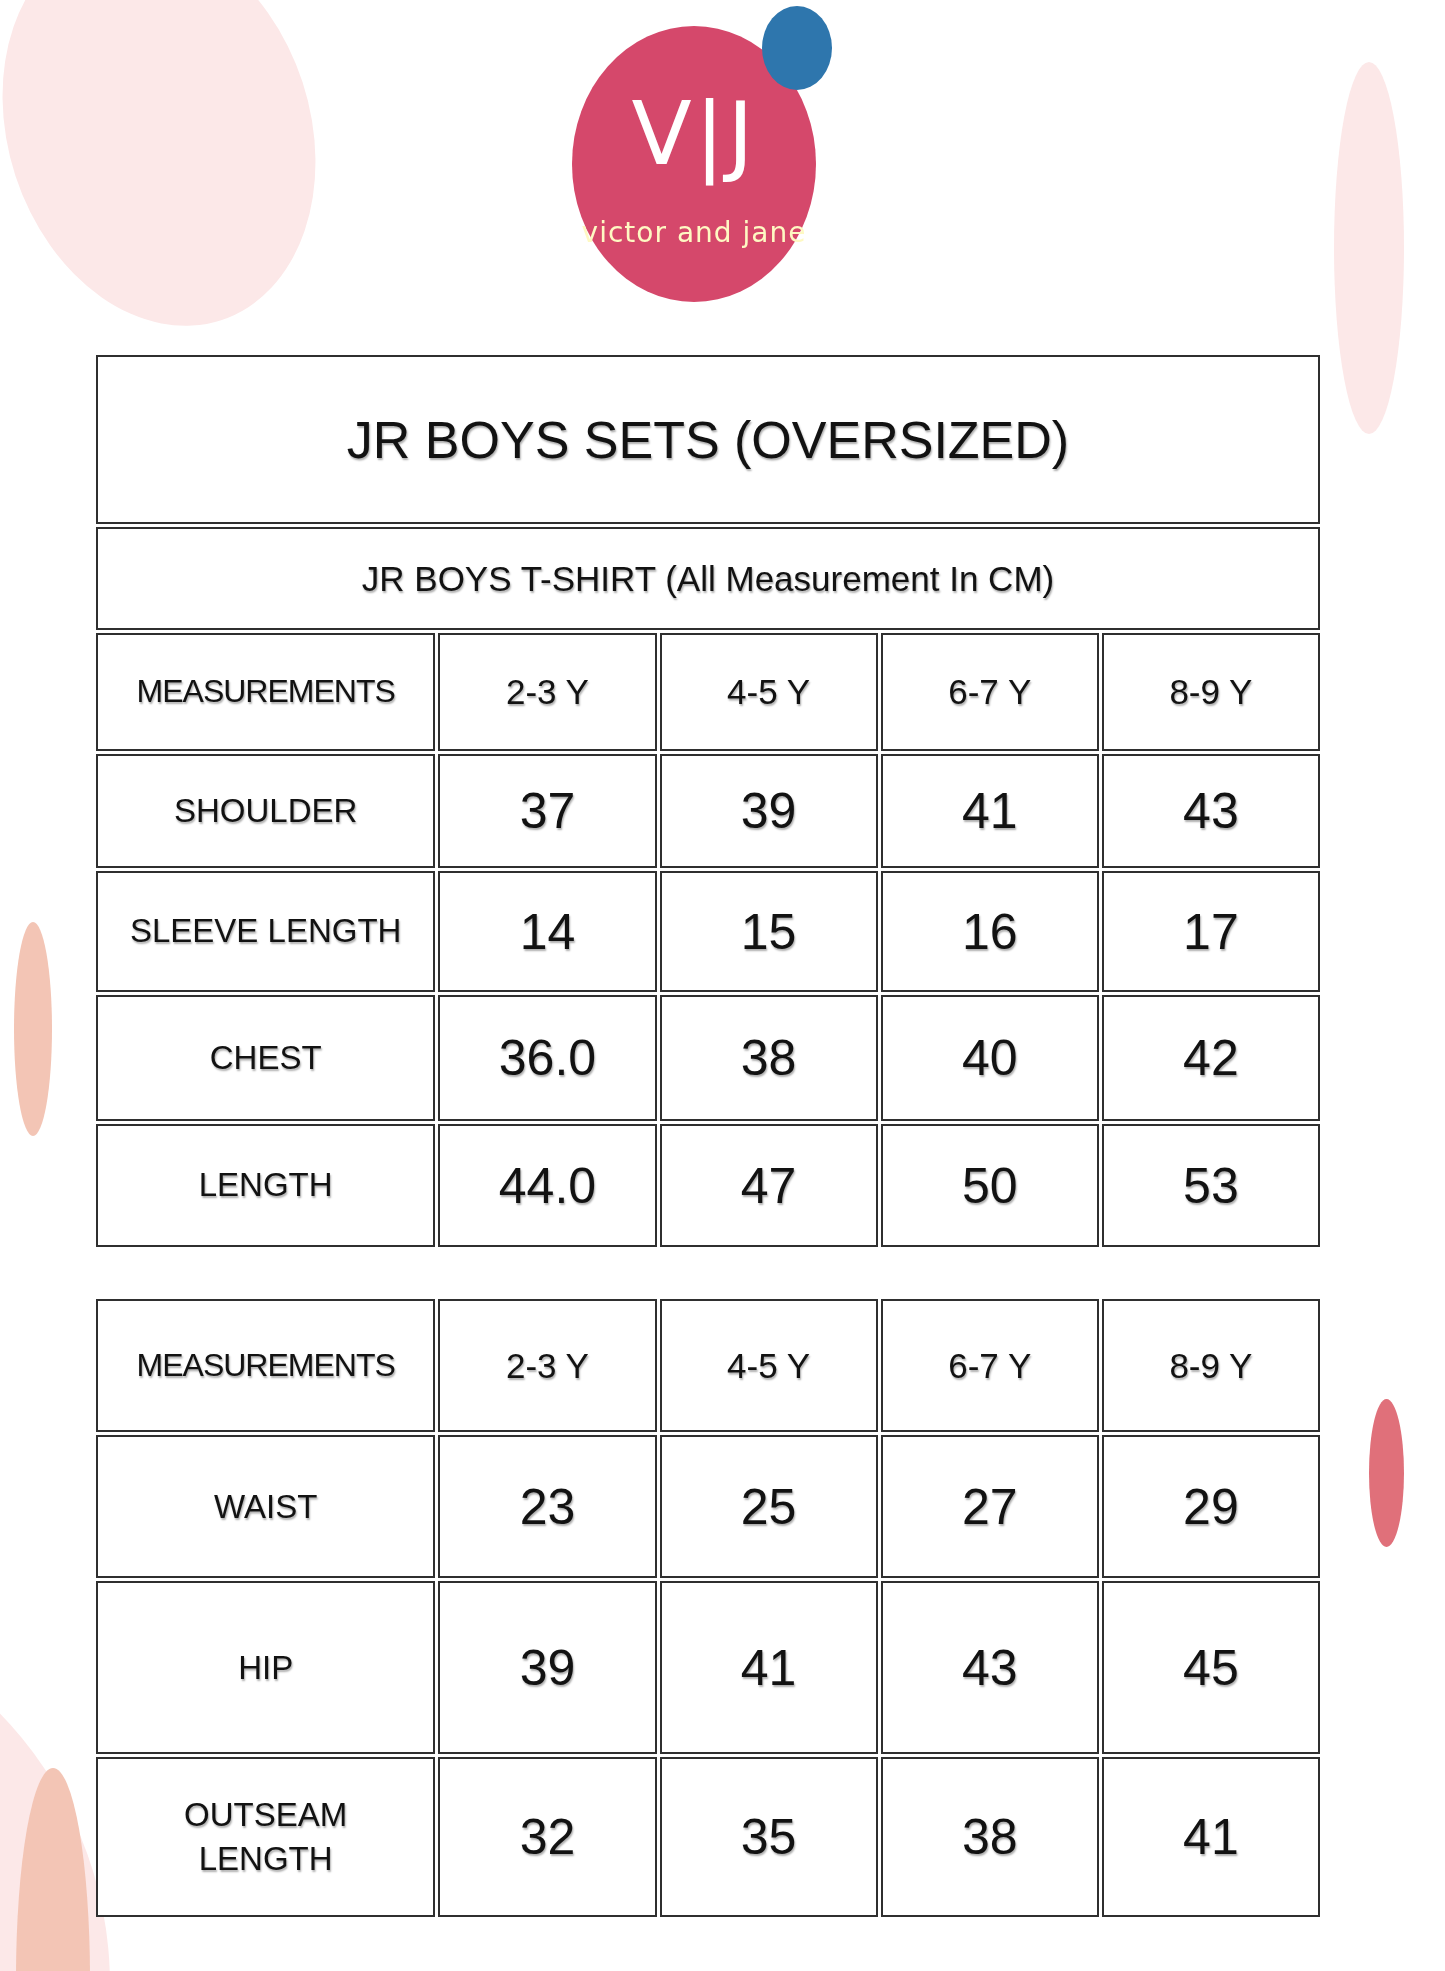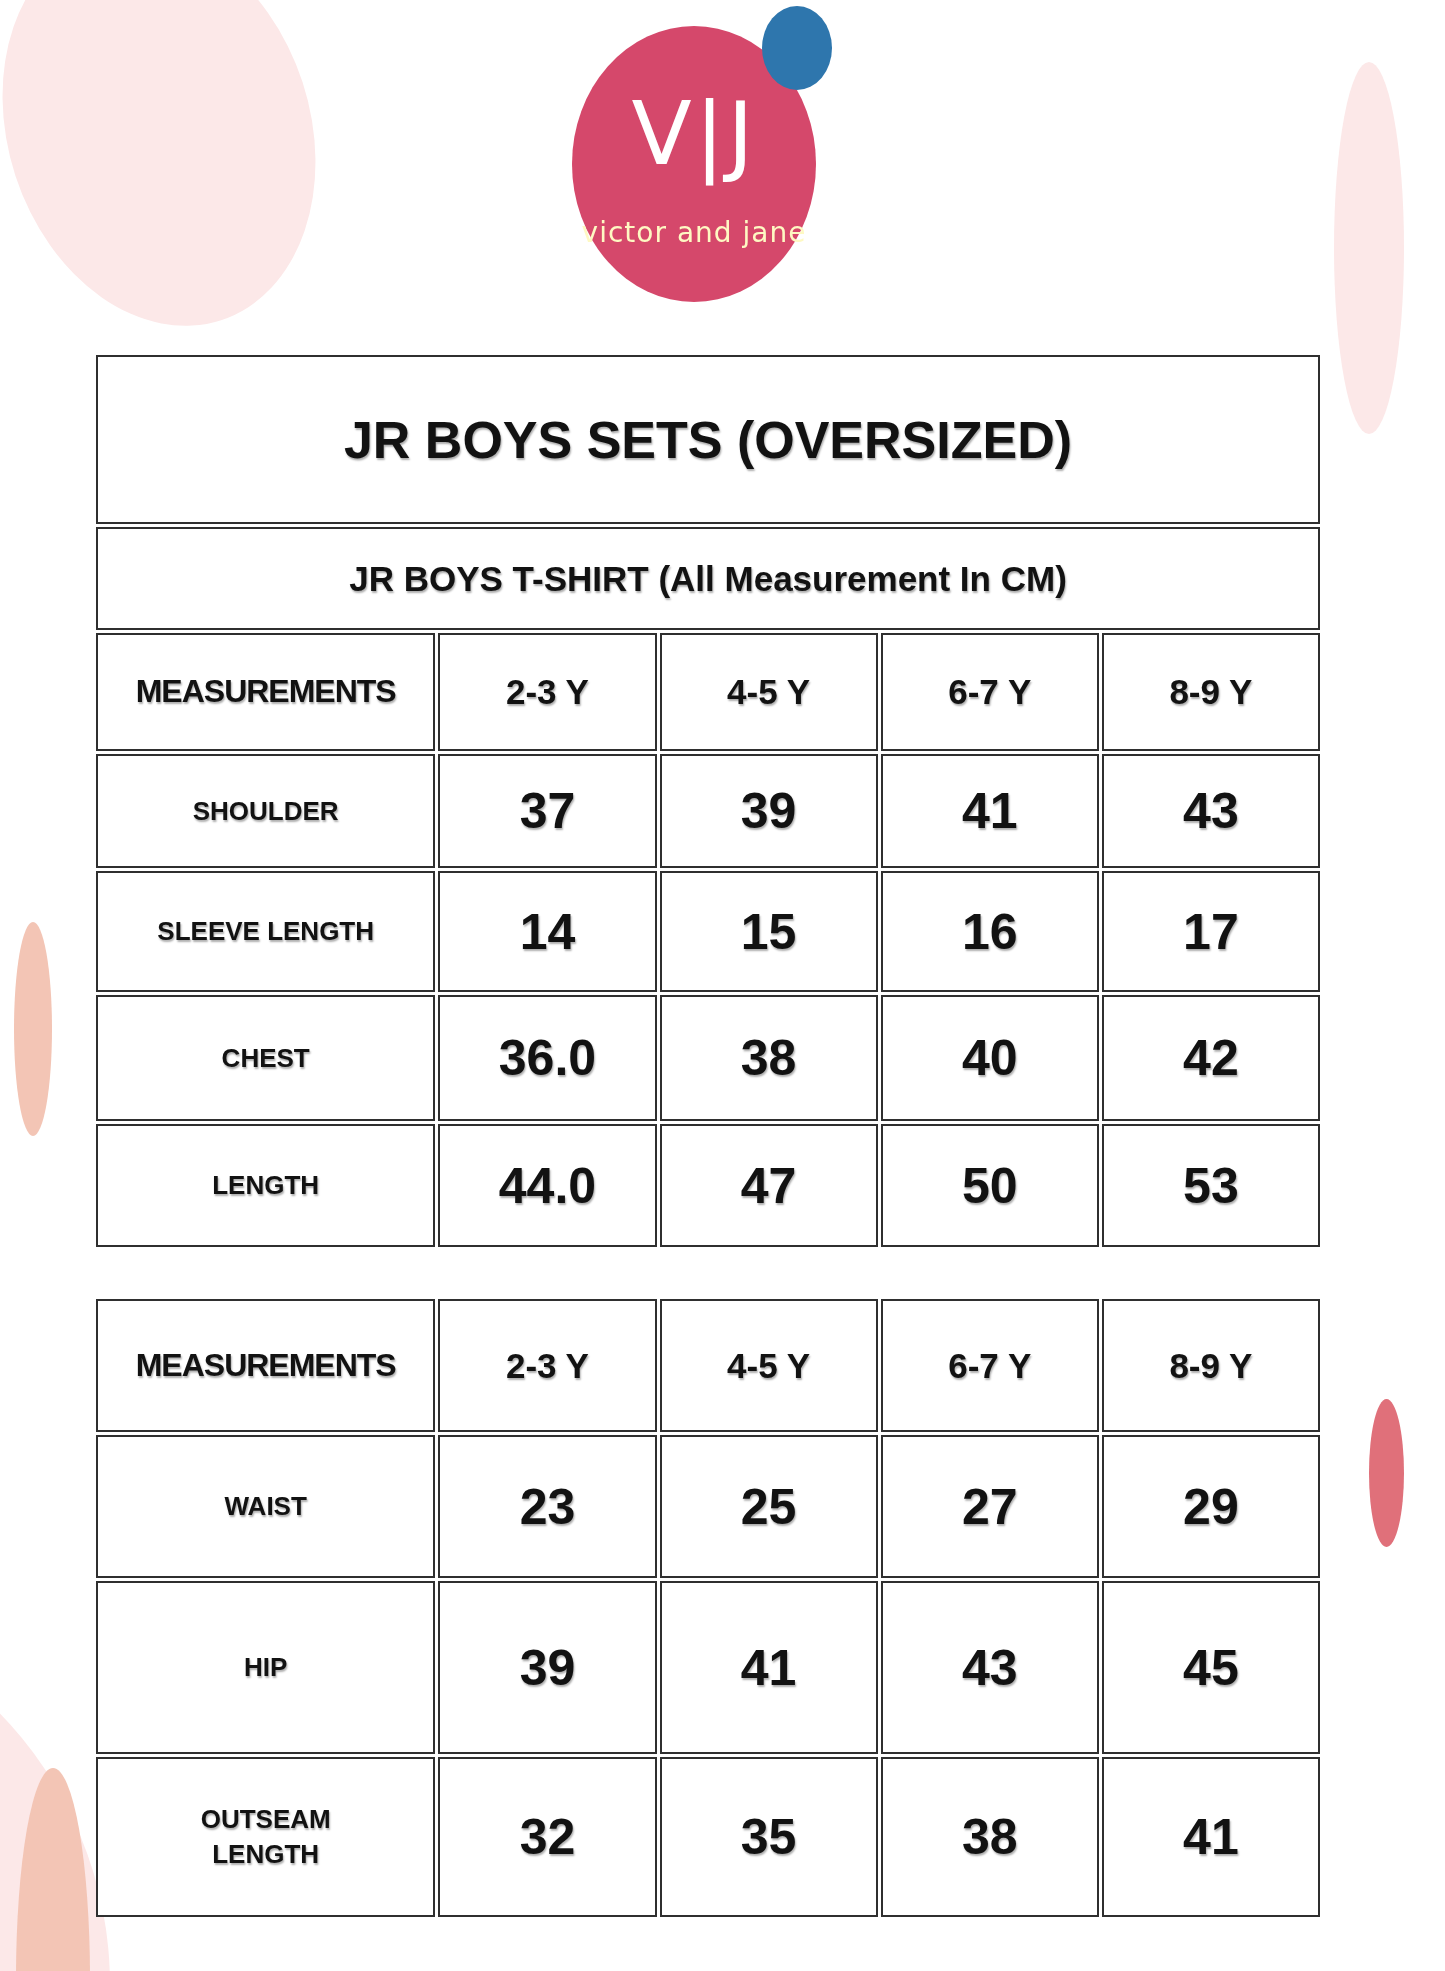--- a/index.html
+++ b/index.html
@@ -63,33 +63,33 @@
   .t1{left:93px;top:352px;width:1230px;height:898px;}
   .t2{left:93px;top:1296px;width:1230px;height:624px;}
   table.size{
     width:100%;height:100%;
     border-collapse:separate;border-spacing:3px;
     table-layout:fixed;
   }
   table.size td{
     border:2px solid var(--border,#2f2f2f);
     text-align:center;vertical-align:middle;
-    color:#121212;font-weight:bold;
+    color:#121212;font-weight:normal;
     text-shadow:1px 2px 2px rgba(0,0,0,0.32);
     overflow:hidden;
     background:#fff;
   }
   td.gray{background:var(--table-gray,#d9d9d9);}
   td.pinkhdr{background:var(--header-pink,#f9e3e1);}
   .cell-title{font-size:52px;letter-spacing:0px;}
   .cell-subtitle{font-size:35px;}
   .cell-shorts{font-size:36px;}
   .cell-colhdr{font-size:35px;}
   .cell-mlabel{font-size:32px;letter-spacing:-1px;}
-  .cell-label{font-size:26px;white-space:pre-line;line-height:1.35;}
+  .cell-label{font-size:33px;white-space:pre-line;line-height:1.35;}
   .cell-num{font-size:50px;}
   col.c1{width:28%;}
   col.cy{width:18%;}
 </style>
 </head>
 <body>
 
 <div class="canvas">
 
   <div class="blob blob-top-left"></div>

